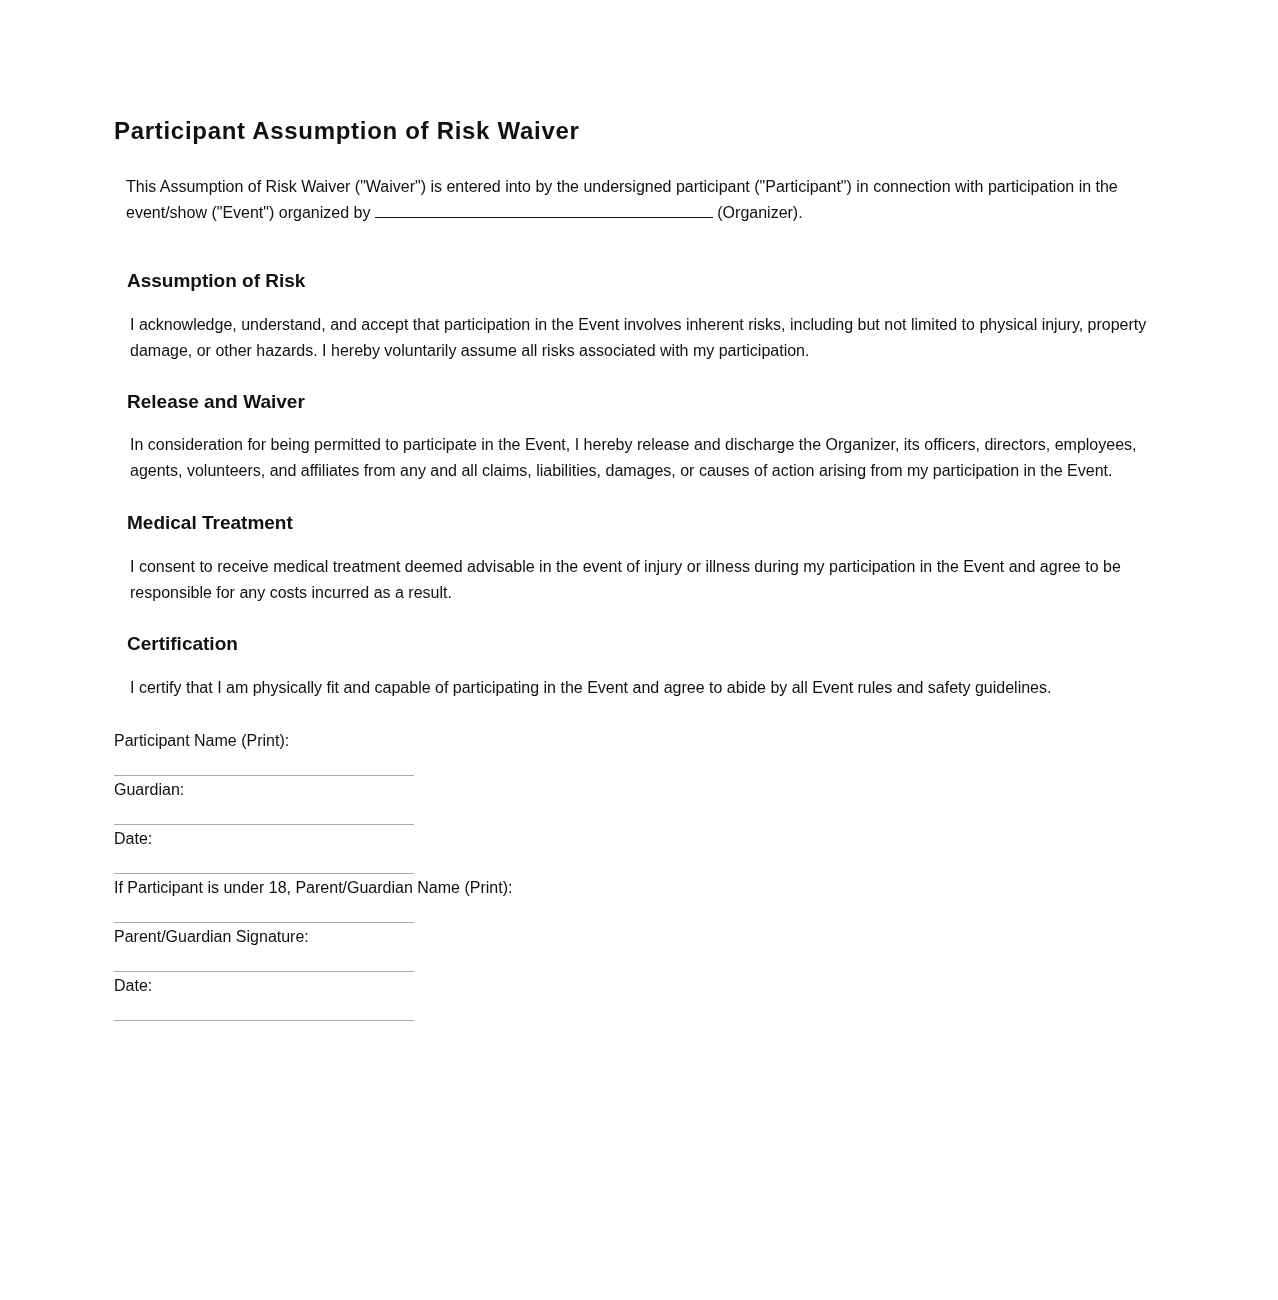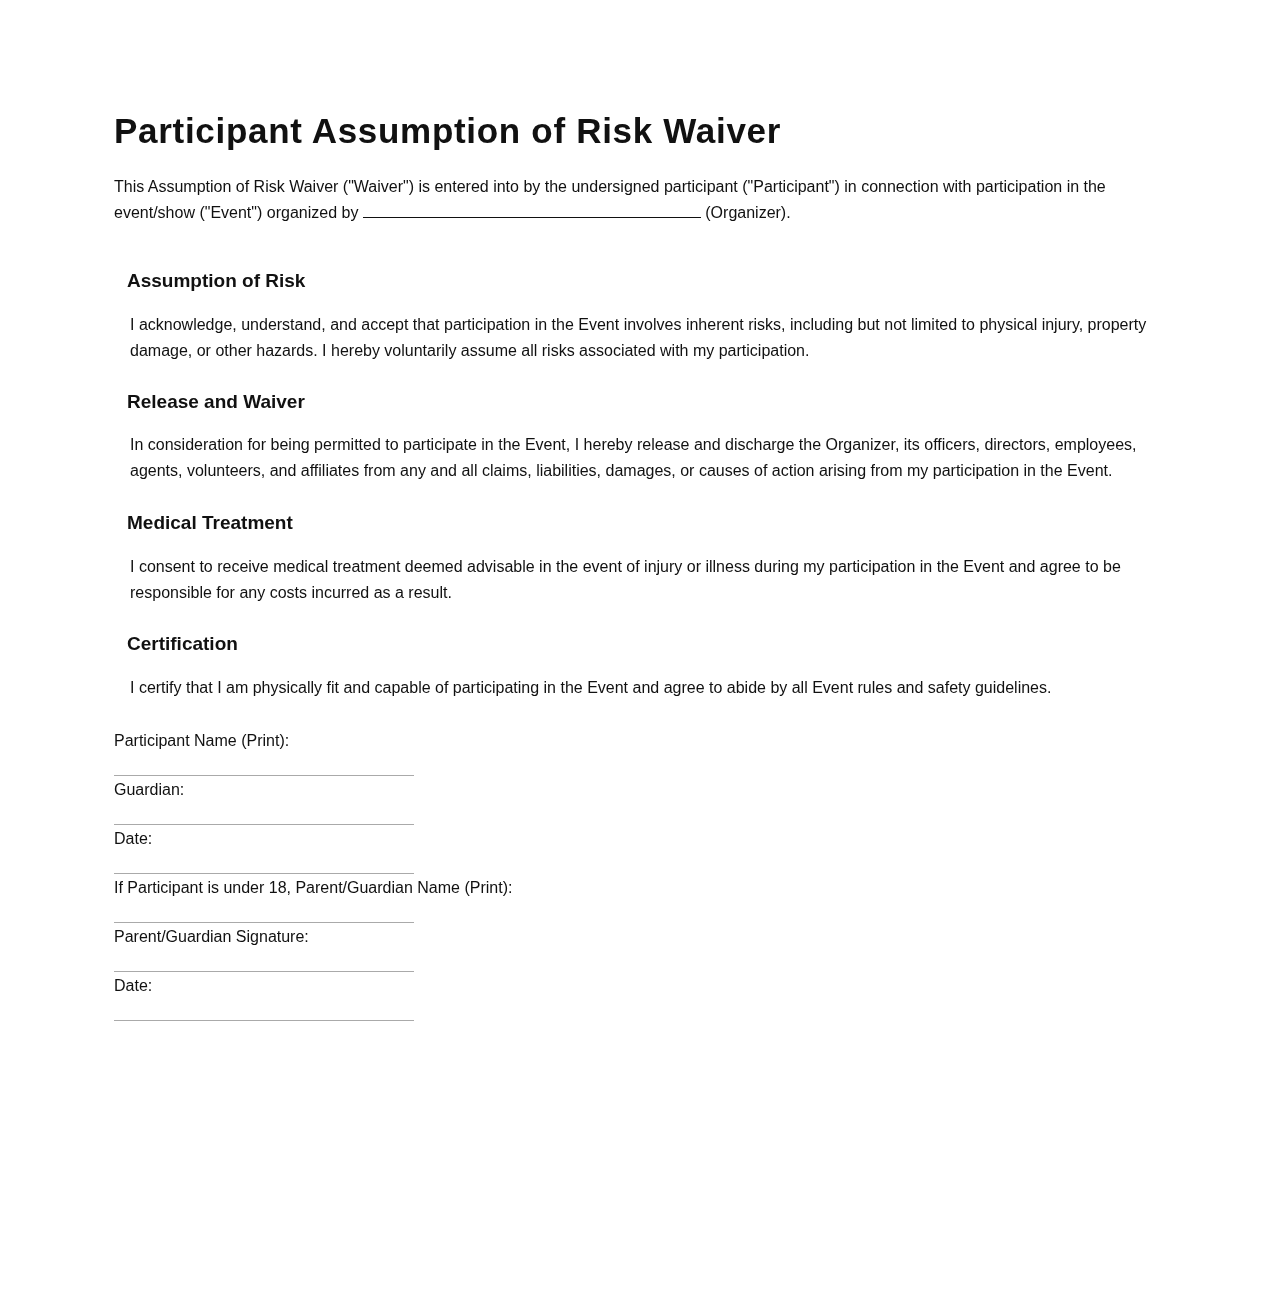--- a/index.html
+++ b/index.html
@@ -1,19 +1,19 @@
 <!DOCTYPE html>
 <html><head>
 <meta charset="utf-8">
 <style>
   html, body { margin: 0; padding: 0; background: #ffffff; }
   body { width: 1278px; height: 1300px; font-family: "Liberation Sans", sans-serif; color: #111; }
   .page { position: absolute; left: 114px; top: 0; width: 1040px; }
-  h1 { position: absolute; top: 111px; left: 0; margin: 0; font-size: 35px; font-weight: bold; letter-spacing: 0.7px; white-space: nowrap; line-height: 40px; }
-  .intro { position: absolute; top: 174px; left: 0; margin: 0; font-size: 16px; line-height: 26px; width: 1010px; }
+  h1 { position: absolute; top: 111px; left: 0; margin: 0; font-size: 24px; font-weight: bold; letter-spacing: 0.7px; white-space: nowrap; line-height: 40px; }
+  .intro { position: absolute; top: 174px; left: 12px; margin: 0; font-size: 16px; line-height: 26px; width: 1010px; }
   .blank { display: inline-block; width: 338px; border-bottom: 1px solid #111; height: 16px; vertical-align: baseline; }
   h2 { position: absolute; left: 0; margin: 13px; font-size: 19px; font-weight: bold; line-height: 24px; }
   p.sec { position: absolute; left: 0; margin: 16px; font-size: 16px; line-height: 25.5px; width: 1030px; }
   .sig-label { position: absolute; left: 0; font-size: 16px; line-height: 20px; white-space: nowrap; }
   .sig-line { position: absolute; left: 0; width: 300px; height: 0; border-top: 1px solid #aaa; }
 </style>
 </head>
 <body>
 
 <div class="page">

